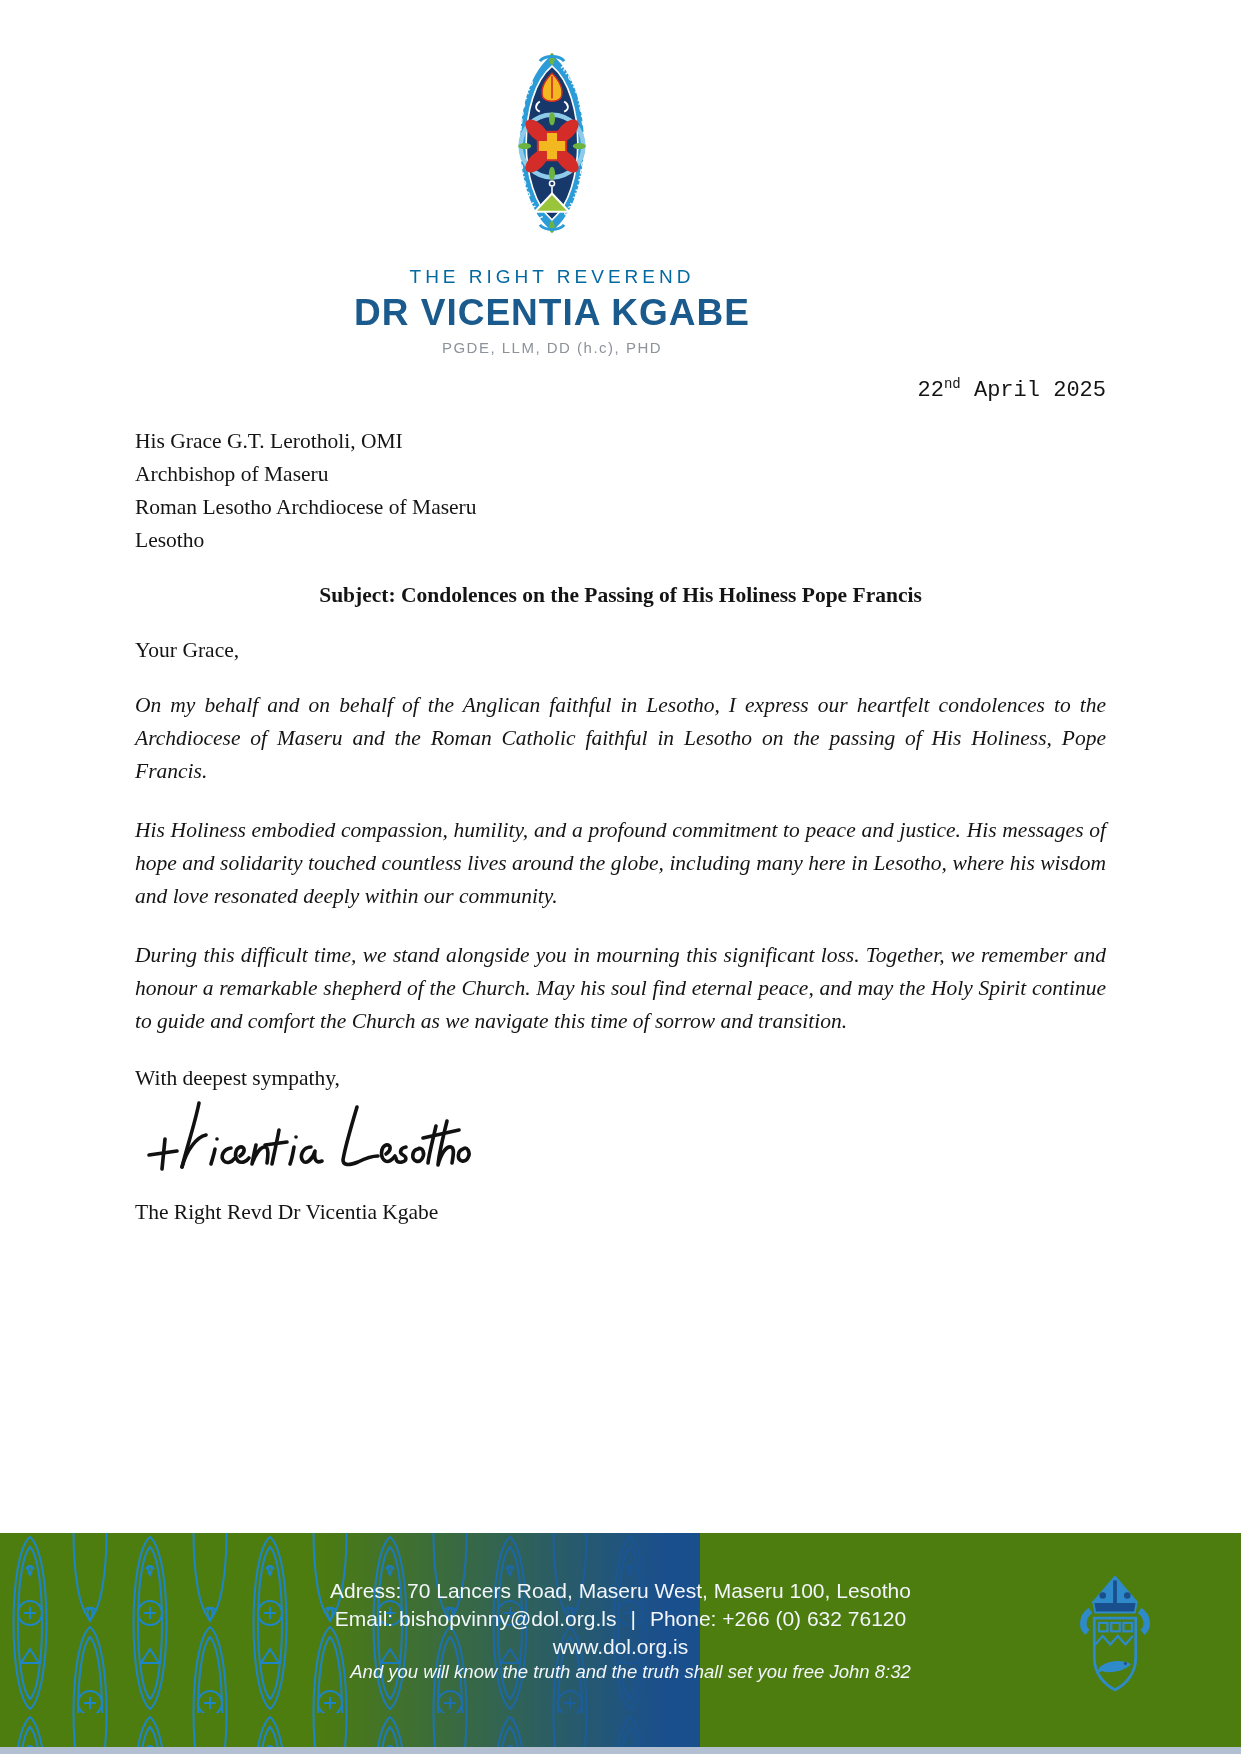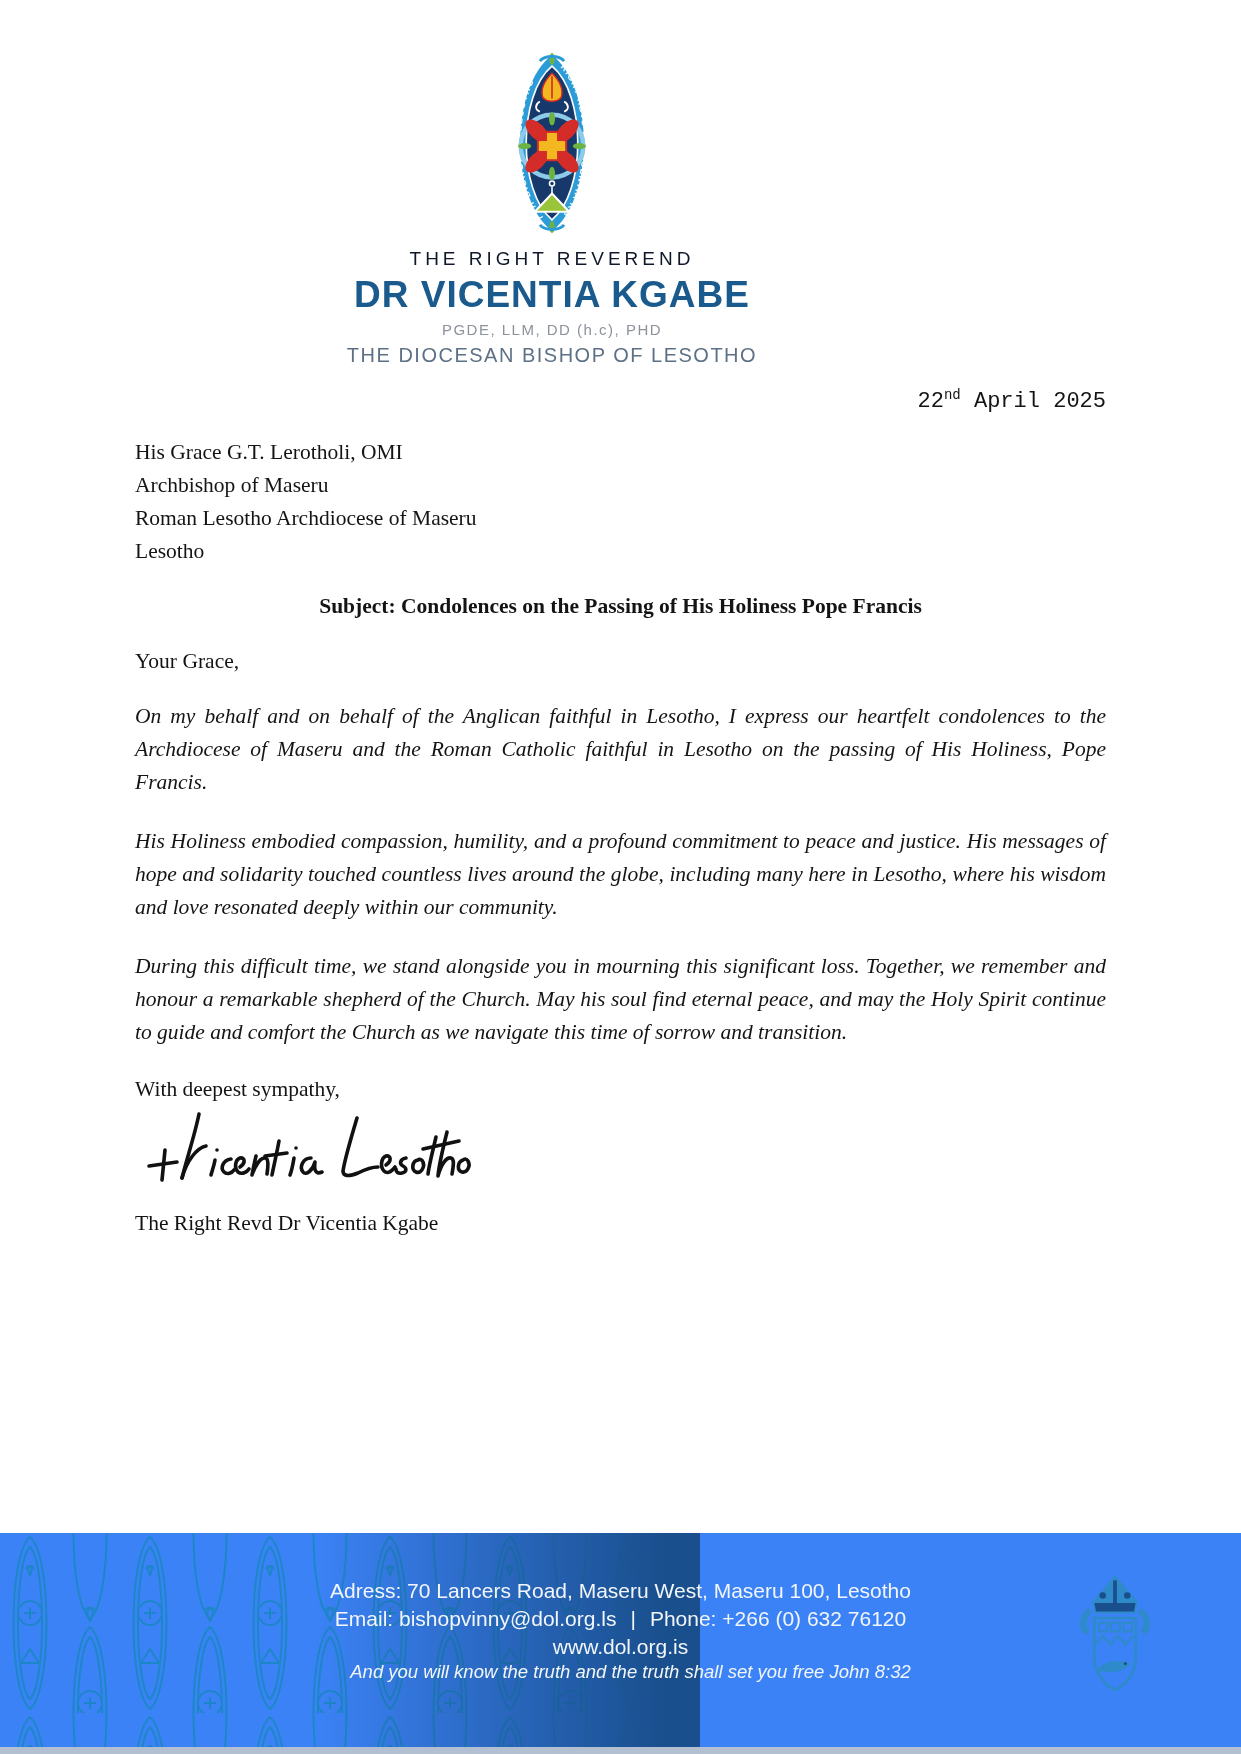--- a/index.html
+++ b/index.html
@@ -3,39 +3,39 @@
 <meta charset="utf-8">
 <style>
   html,body{margin:0;padding:0;background:#ffffff;}
   .page{position:relative;width:1241px;height:1754px;background:#ffffff;overflow:hidden;
         font-family:"Liberation Serif", serif;color:#141414;}
 
   
   .header{width:560px;margin:0 0 0 272px;padding-top:52px;text-align:center;
           font-family:"Liberation Sans", sans-serif;}
   .logo{display:block;margin:0 auto;}
-  .pretitle{margin-top:14px;font-size:19px;letter-spacing:4px;color:#0f172a;}
+  .pretitle{margin-top:32px;font-size:19px;letter-spacing:4px;color:#0369a1;}
   .bishop-name{margin-top:4px;font-size:37px;font-weight:bold;letter-spacing:1px;color:#1a5a8c;}
   .creds{margin-top:5px;font-size:15px;letter-spacing:1.5px;color:#8d929b;}
   .diocese-title{margin-top:6px;font-size:20px;letter-spacing:1.5px;color:#5d7186;}
 
   
   .content{margin:0 135px;}
   .date-row{margin-top:20px;text-align:right;font-size:22px;font-family:Liberation Mono, monospace;}
   .date-row sup{font-size:14px;}
   .recipient{margin-top:22px;font-size:21.5px;line-height:33px;}
   .subject{margin-top:26px;text-align:center;font-weight:bold;font-size:21.5px;}
   .salutation{margin-top:30px;font-size:21.5px;}
   .para{margin-top:26px;font-size:21.5px;line-height:33px;text-align:justify;font-style:italic;}
   .closing{margin-top:28px;font-size:21.5px;}
   .signature{margin:6px 0 0 2px;}
   .signer{margin-top:4px;font-size:21.5px;}
 
   
-  .footer{position:absolute;left:0;bottom:0;width:1241px;height:221px;background:#3b82f6;}
+  .footer{position:absolute;left:0;bottom:0;width:1241px;height:221px;background:#4d7c0f;}
   .footer-pattern{position:absolute;left:0;top:0;height:214px;width:700px;}
   .footer-strip{position:absolute;left:0;bottom:0;width:1241px;height:7px;background:#b3c0d2;}
   .footer-text{position:absolute;left:0;top:0;width:1241px;text-align:center;
                font-family:"Liberation Sans", sans-serif;color:#f2f6fa;}
   .f-line{font-size:21px;line-height:28px;}
   .f-line1{margin-top:44px;}
   .f-sep{margin:0 14px;}
   .f-quote{font-size:18.5px;font-style:italic;padding-left:20px;}
   .crest{position:absolute;right:78px;top:38px;}
 </style>
@@ -89,21 +89,20 @@
       <path d="M59,79 L71,79 L71,87 L79,87 L79,99 L71,99 L71,107 L59,107 L59,99 L51,99 L51,87 L59,87 Z" fill="#f3b71f" stroke="#d42c28" stroke-width="2"></path>
 
       <circle cx="65" cy="130" r="2.5" fill="none" stroke="#ffffff" stroke-width="1.5"></circle>
       <path d="M65,133 L65,140" stroke="#ffffff" stroke-width="1.5"></path>
       <path d="M65,140 L82,158 L48,158 Z" fill="#9ac43a" stroke="#ffffff" stroke-width="2"></path>
     </svg>
 
     <div class="pretitle">THE RIGHT REVEREND</div>
     <div class="bishop-name">DR VICENTIA KGABE</div>
     <div class="creds">PGDE, LLM, DD (h.c), PHD</div>
-    <div class="diocese-title">THE DIOCESAN BISHOP OF LESOTHO</div>
   </div>
 
   <div class="content">
 
     <div class="date-row"><span>22</span><sup>nd</sup><span> April 2025</span></div>
 
     <div class="recipient">
       <div>His Grace G.T. Lerotholi, OMI</div>
       <div>Archbishop of Maseru</div>
       <div>Roman Lesotho Archdiocese of Maseru</div>

